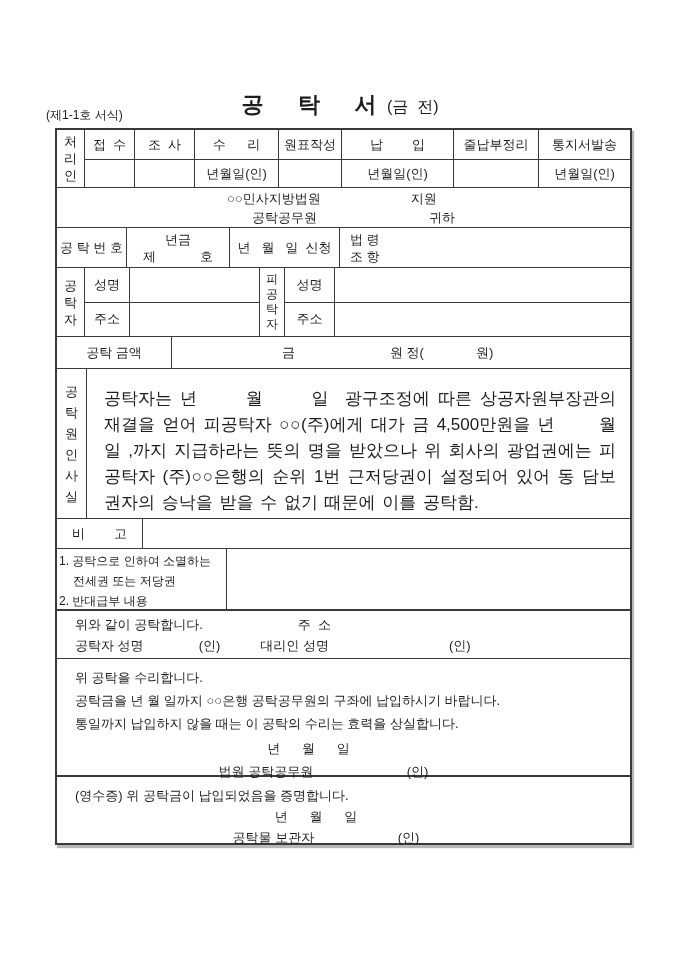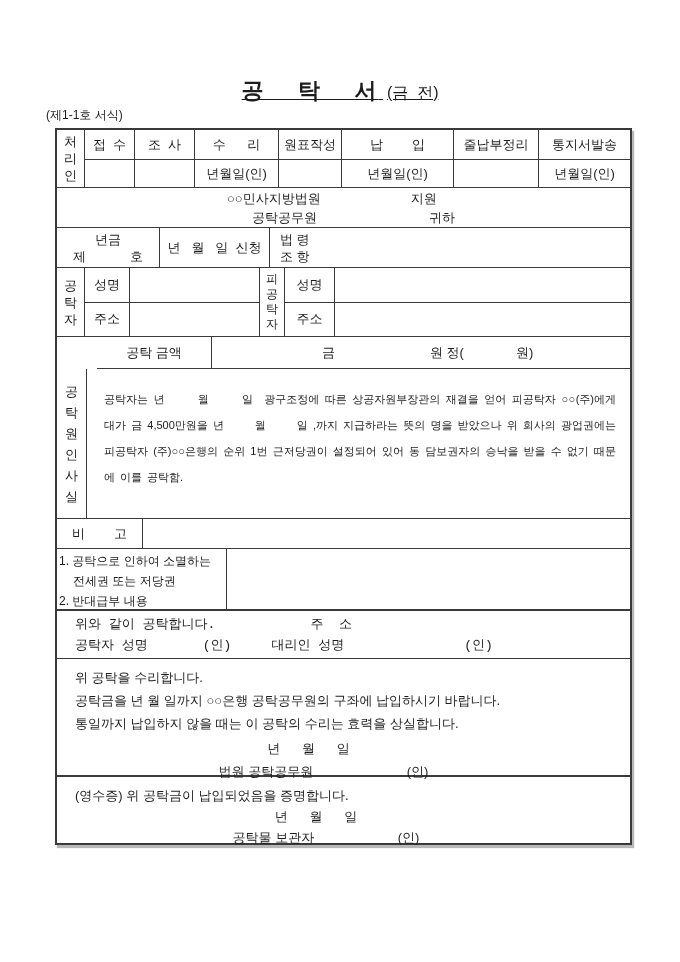--- a/index.html
+++ b/index.html
@@ -1,20 +1,20 @@
 <!DOCTYPE html>
 <html><head>
 <meta charset="utf-8">
 <style>
   html,body{margin:0;padding:0;background:#fff;}
   .sheet{position:relative;width:680px;height:962px;background:#fff;
          font-family:"Liberation Sans","DejaVu Sans",sans-serif;color:#1c1c1c;}
   .pre{white-space:pre;}
   
-  .title-row{position:absolute;top:76px;left:0;width:100%;text-align:center;text-decoration:underline;}
+  .title-row{position:absolute;top:90px;left:0;width:100%;text-align:center;}
   .title-main{font-size:22px;font-weight:bold;letter-spacing:2px;white-space:pre;}
   .title-suffix{font-size:16px;font-weight:normal;white-space:pre;margin-left:4px;}
   .form-no{position:absolute;top:107px;left:46px;font-size:12px;}
   
   .form-table{position:absolute;top:128px;left:55px;width:577px;border:2px solid #3a3a3a;
               box-shadow:2px 3px 1px #b8b8b8;box-sizing:border-box;font-size:13px;}
   .row{display:flex;border-bottom:1px solid #3a3a3a;box-sizing:border-box;}
   .row.thick{border-bottom-width:2px;}
   .row:last-child{border-bottom:none;}
   .cell{border-right:1px solid #3a3a3a;box-sizing:border-box;overflow:hidden;}
@@ -45,41 +45,41 @@
   .dn2-bot{display:flex;justify-content:space-between;padding:0 16px;line-height:17px;}
   .dn4 div{line-height:17px;}
   
   .parties{height:69px;}
   .pcol{display:flex;flex-direction:column;}
   .prow-top{height:34px;border-bottom:1px solid #3a3a3a;display:flex;align-items:center;justify-content:center;}
   .prow-bot{height:34px;display:flex;align-items:center;justify-content:center;}
   .pl1{width:45px;} .pv1{width:130px;} .w-colb{width:25px;font-size:12px;line-height:15px;}
   .pl2{width:50px;} .pv2{flex:1;}
   
-  .amount{height:32px;margin-left:40px;}
+  .amount{height:32px;}
   .am-label{width:115px;}
   .am-content{flex:1;display:flex;align-items:center;}
   .am-geum{margin-left:110px;} .am-won{margin-left:95px;} .am-won2{margin-left:52px;}
   
   .cause{height:150px;}
   .cause-label{width:30px;line-height:21px;}
-  .cause-text{flex:1;padding:17px 14px 0 17px;font-size:11px;line-height:26px;
+  .cause-text{flex:1;padding:17px 14px 0 17px;font-size:17px;line-height:26px;
               white-space:pre-wrap;text-align:justify;word-spacing:2px;}
   
   .remarks{height:30px;}
   .rm-label{width:86px;}
   .rm-value{flex:1;}
   
   .numbered{height:62px;}
   .nb-left{width:170px;padding:2px 0 0 2px;font-size:12px;line-height:20px;}
   .nb-left .indent{padding-left:14px;}
   .nb-right{flex:1;}
   
   .decl{height:48px;flex-direction:column;justify-content:center;}
-  .decl-line{display:flex;height:21px;line-height:21px;padding-left:18px;font-family:Liberation Mono, monospace;}
+  .decl-line{display:flex;height:21px;line-height:21px;padding-left:18px;}
   .d1b{margin-left:95px;}
   .d2b{margin-left:55px;} .d2c{margin-left:40px;} .d2d{margin-left:120px;}
   
   .accept{height:118px;flex-direction:column;padding:7px 0 0 0;}
   .ac-line{padding-left:18px;line-height:23px;}
   .ac-date{text-align:center;line-height:23px;padding-right:70px;margin-top:2px;}
   .ac-officer{text-align:center;line-height:23px;padding-right:40px;}
   .ac-seal{margin-left:90px;}
   
   .receipt{height:66px;flex-direction:column;padding-top:8px;}
@@ -132,20 +132,21 @@
         <span class="c1a">○○민사지방법원</span>
         <span class="c1b">지원</span>
       </div>
       <div class="court-line">
         <span class="c2a">공탁공무원</span>
         <span class="c2b">귀하</span>
       </div>
     </div>
 
     <div class="row depno">
+      <div class="cell dn1 center">공 탁 번 호</div>
       <div class="cell dn2">
         <div class="dn2-top">년금</div>
         <div class="dn2-bot">
           <span>제</span>
           <span>호</span>
         </div>
       </div>
       <div class="cell dn3 center pre">년   월   일  신청</div>
       <div class="cell dn4">
         <div>법 령</div>

